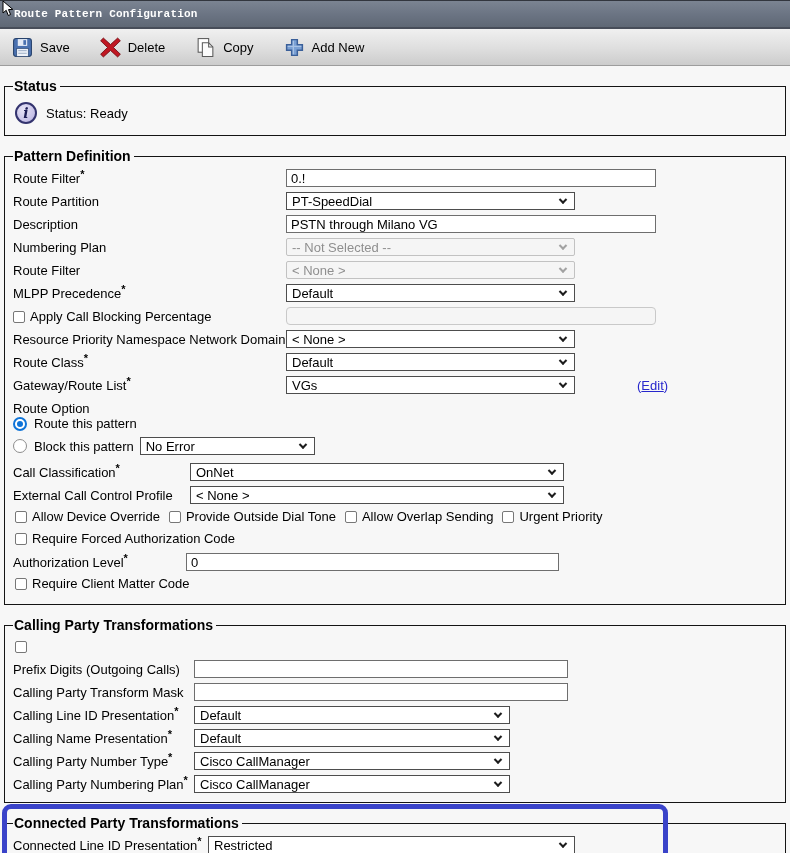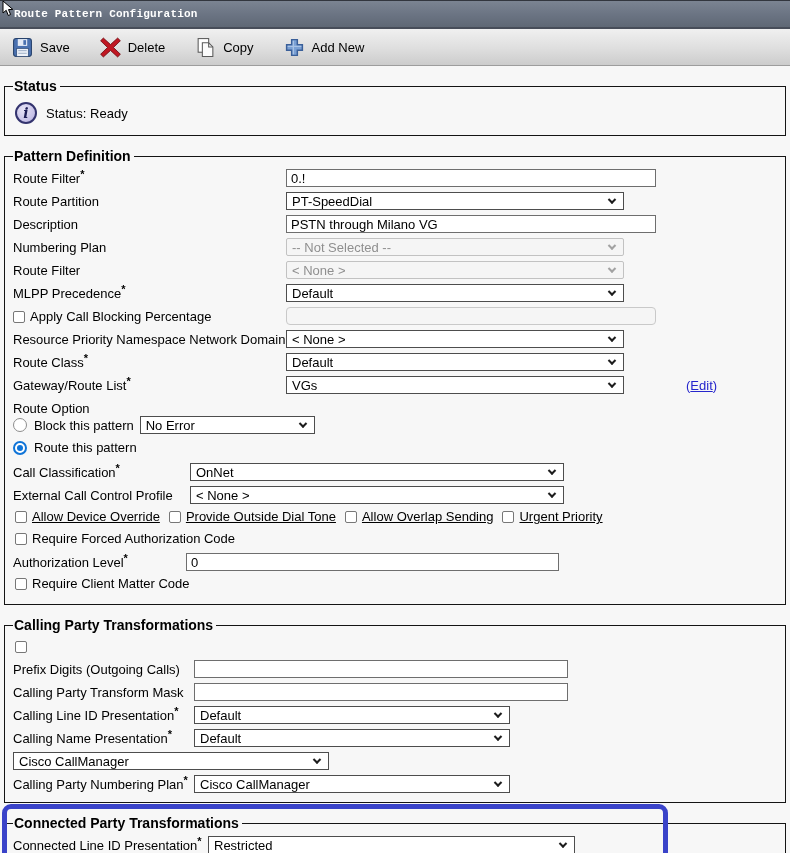--- a/index.html
+++ b/index.html
@@ -72,33 +72,33 @@
     white-space:nowrap; overflow:hidden;
   }
   .sel .chev {
     position:absolute; right:8px; top:50%;
     width:6px; height:6px;
     border-right:2px solid #1d1d1d; border-bottom:2px solid #1d1d1d;
     transform:translateY(-72%) rotate(45deg);
   }
   .sel.disabled { background:#f5f5f5; border-color:#c2c2c2; color:#8f8f8f; cursor:default; border-radius:2px; }
   .sel.disabled .chev { border-color:#a2a2a2; }
-  .sel313{width:338px}.sel310{width:374px}.sel316{width:316px}.sel315{width:367px}.sel175{width:175px}
+  .sel313{width:289px}.sel310{width:374px}.sel316{width:316px}.sel315{width:367px}.sel175{width:175px}
 
   .pill {
     width:370px; height:18px; border:1px solid #c9c9c9; border-radius:4px; background:#f5f5f5;
   }
 
   .cb {
     display:inline-block; width:12px; height:12px; flex:none;
     border:1px solid #777; border-radius:2px; background:#fff;
     margin-right:5px; vertical-align:-2px; cursor:pointer;
   }
   .cb-row { display:flex; align-items:center; margin:3px 0 7px 2px; }
-  .cb-group { display:flex; align-items:center; margin:3px 0 7px 2px;text-decoration:underline; }
+  .cb-group { display:flex; align-items:center; margin:3px 0 7px 2px; }
   .cb-group .cb-item { display:flex; align-items:center; margin-right:9px; }
 
   .radio {
     display:inline-flex; width:14px; height:14px; flex:none;
     border:1px solid #8d8d8d; border-radius:50%; background:#fff;
     align-items:center; justify-content:center; margin-right:7px; cursor:pointer;
   }
   .radio.checked { border:2px solid #0f74d8; }
   .radio.checked .dot { width:6px; height:6px; border-radius:50%; background:#0f74d8; }
   .radio-line { display:flex; align-items:center; margin-bottom:6px; }
@@ -225,29 +225,29 @@
       <div class="row">
         <span class="lbl w273"><span>Gateway/Route List</span><sup class="req">*</sup></span>
         <div class="sel sel313"><span>VGs</span><span class="chev"></span></div>
         <span class="edit-link"><span>(</span><a>Edit</a><span>)</span></span>
       </div>
 
       <div class="row" style="align-items:flex-start; margin-bottom:2px;flex-direction:column;">
         <span class="lbl w273" style="padding-top:2px;"><span>Route Option</span></span>
         <div class="opt-col">
           <div class="radio-line">
-            <span class="radio"></span>
-            <span style="margin-right:6px;">Block this pattern</span>
-            <div class="sel sel175"><span>No Error</span><span class="chev"></span></div>
-          </div>
-          <div class="radio-line">
             <span class="radio checked">
                 <span class="dot"></span>
               </span>
             <span>Route this pattern</span>
+          </div>
+          <div class="radio-line">
+            <span class="radio"></span>
+            <span style="margin-right:6px;">Block this pattern</span>
+            <div class="sel sel175"><span>No Error</span><span class="chev"></span></div>
           </div>
         </div>
       </div>
 
       <div class="row">
         <span class="lbl w177"><span>Call Classification</span><sup class="req">*</sup></span>
         <div class="sel sel310"><span>OnNet</span><span class="chev"></span></div>
       </div>
 
       <div class="row">
@@ -311,20 +311,21 @@
         <span class="lbl w181"><span>Calling Line ID Presentation</span><sup class="req">*</sup></span>
         <div class="sel sel316"><span>Default</span><span class="chev"></span></div>
       </div>
 
       <div class="row">
         <span class="lbl w181"><span>Calling Name Presentation</span><sup class="req">*</sup></span>
         <div class="sel sel316"><span>Default</span><span class="chev"></span></div>
       </div>
 
       <div class="row">
+        <span class="lbl w181"><span>Calling Party Number Type</span><sup class="req">*</sup></span>
         <div class="sel sel316"><span>Cisco CallManager</span><span class="chev"></span></div>
       </div>
 
       <div class="row" style="margin-bottom:2px;">
         <span class="lbl w181"><span>Calling Party Numbering Plan</span><sup class="req">*</sup></span>
         <div class="sel sel316"><span>Cisco CallManager</span><span class="chev"></span></div>
       </div>
     </fieldset>
 
     <div class="connected-wrap">

